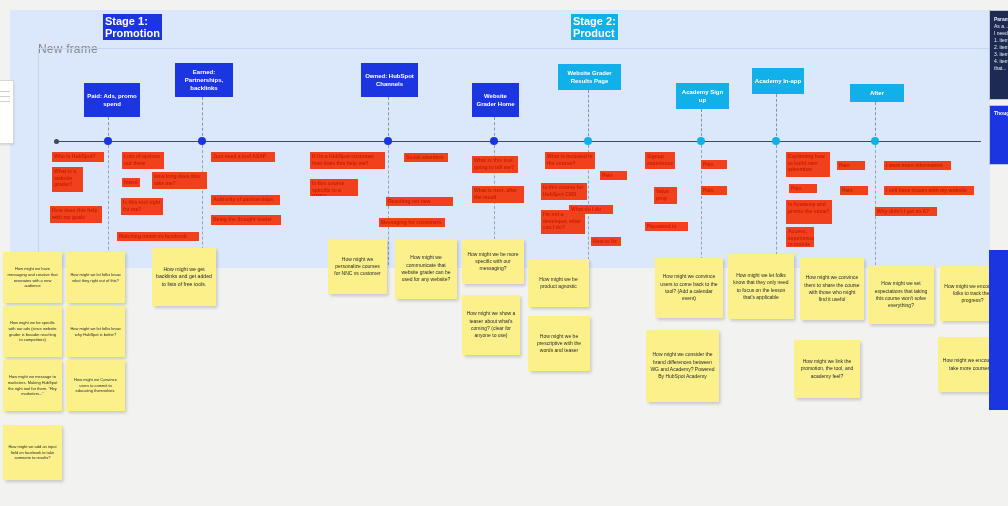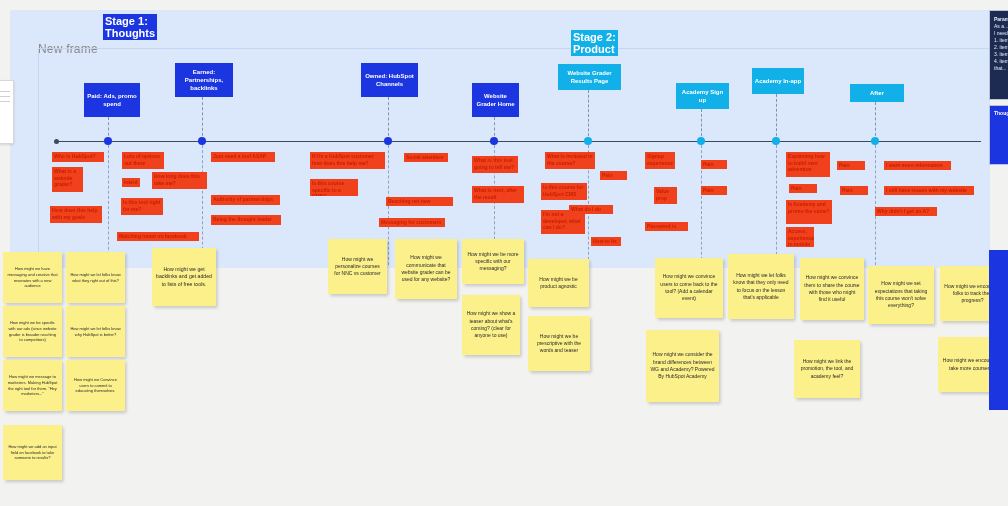--- a/index.html
+++ b/index.html
@@ -57,22 +57,22 @@
 <div id="canvas">
 
   <div class="frame-bg" style="left:10px;top:10px;width:980px;height:258px;"></div>
   <div class="frame-bg" style="left:10px;top:10px;width:980px;height:258px;"></div>
 
   <div class="frame-label" style="left: 38px; top: 42px;">New frame</div>
 
   <div style="position:absolute;left:38px;top:48px;width:952px;height:220px;border-top:1px solid #c6d6f2;border-left:1px solid #c6d6f2;box-sizing:border-box;"></div>
 
   <div class="stage-tag stage-1" style="left:103px;top:14px;white-space:pre;">Stage 1:
-Thoughts</div>
-  <div class="stage-tag stage-2" style="left:571px;top:14px;white-space:pre;margin-top:16px;">Stage 2:
+Promotion</div>
+  <div class="stage-tag stage-2" style="left:571px;top:14px;white-space:pre;">Stage 2:
 Product</div>
 
   <div id="steps-layer">
       <div class="step blue" style="left: 84px; top: 83px; width: 56px; height: 34px;">Paid: Ads, promo spend</div>
       <div class="connector" style="left: 108px; top: 117px; height: 24px;"></div>
       <div class="step blue" style="left: 175px; top: 63px; width: 58px; height: 34px;">Earned: Partnerships, backlinks</div>
       <div class="connector" style="left: 202px; top: 97px; height: 44px;"></div>
       <div class="step blue" style="left: 361px; top: 63px; width: 57px; height: 34px;">Owned: HubSpot Channels</div>
       <div class="connector" style="left: 388px; top: 97px; height: 44px;"></div>
       <div class="step blue" style="left: 472px; top: 83px; width: 47px; height: 34px;">Website Grader Home</div>

